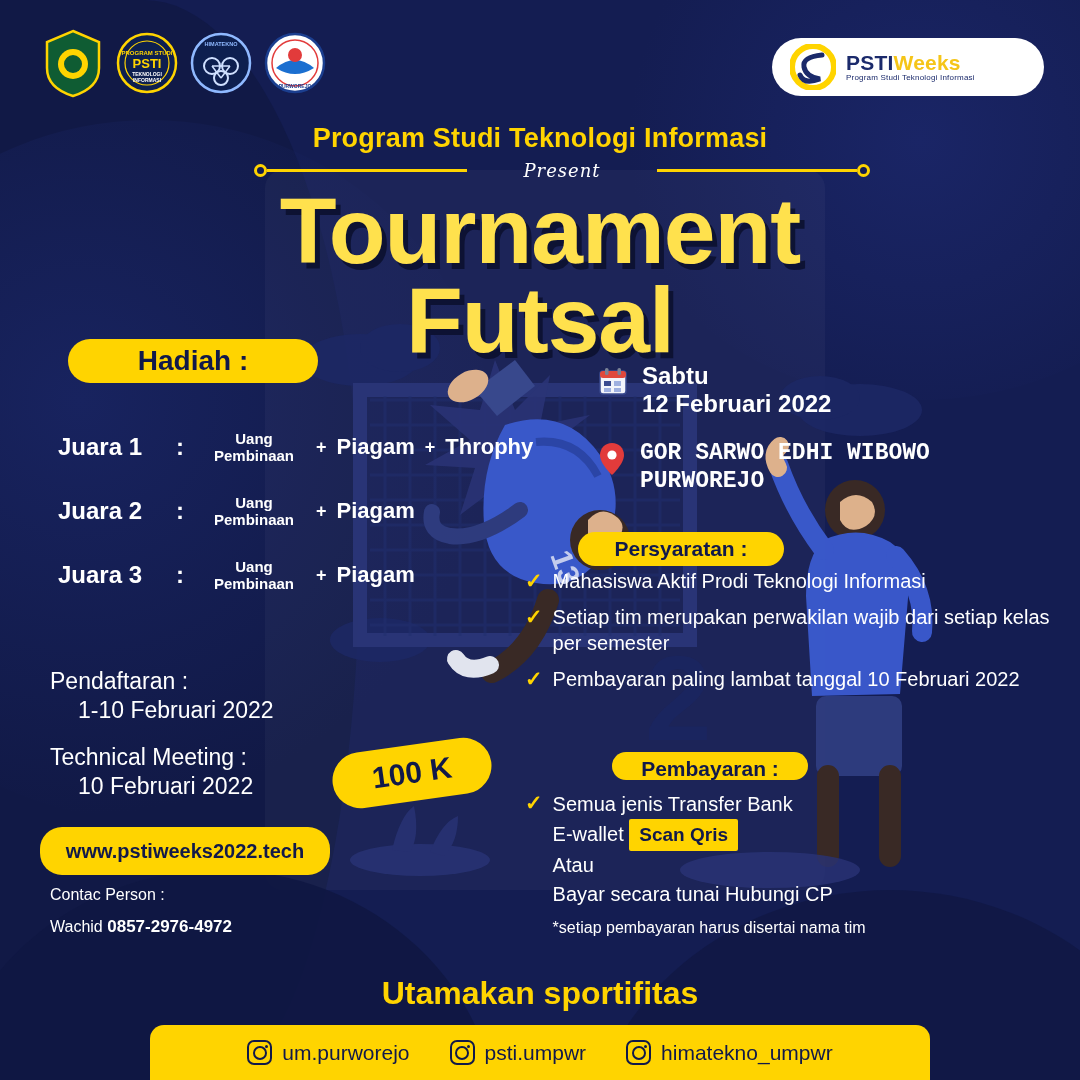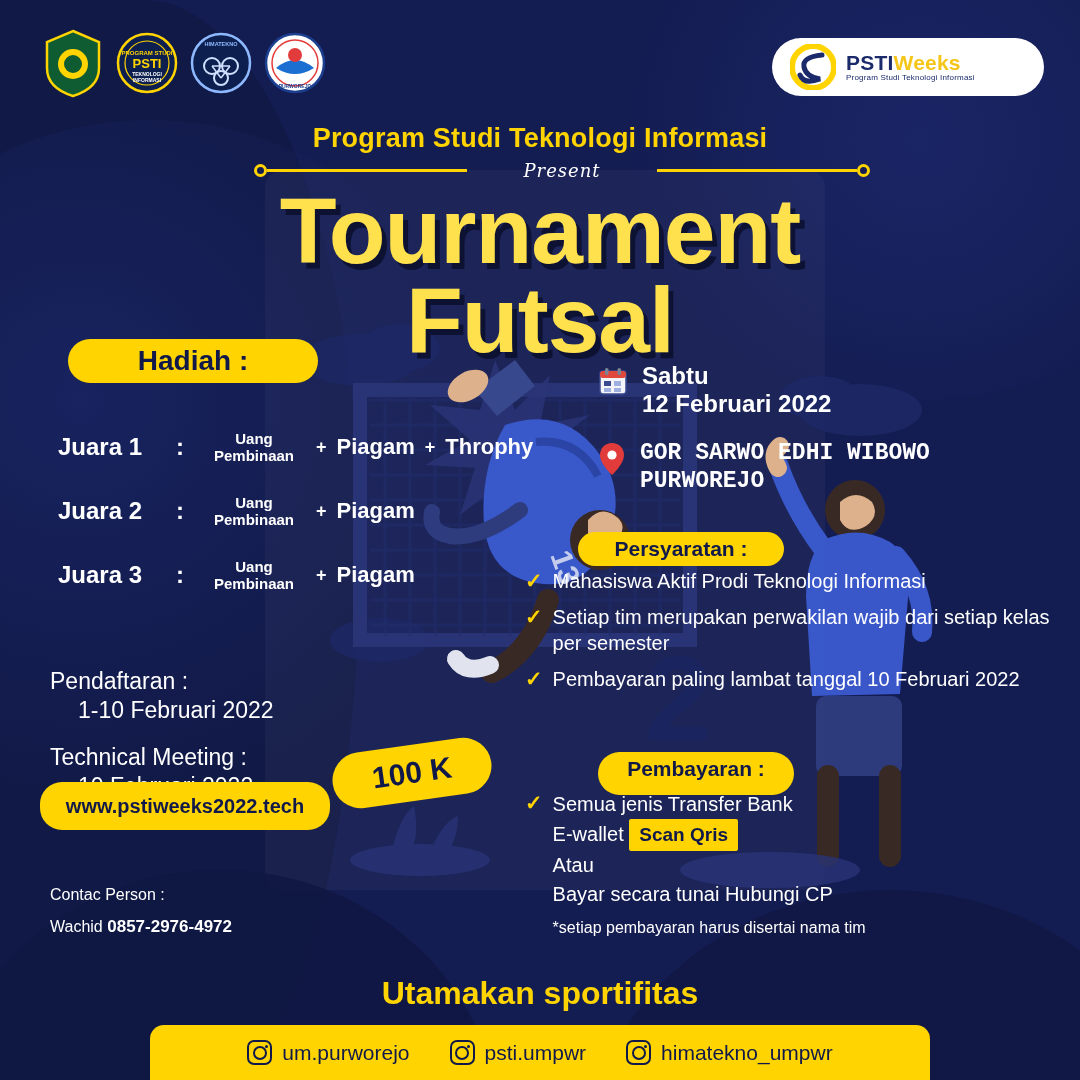--- a/index.html
+++ b/index.html
@@ -122,21 +122,21 @@
   .prize-item { font-size: 22px; font-weight: bold; color: #fff; }
 
   
   .reg-block { position: absolute; left: 50px; top: 668px; width: 330px; }
   .reg-label { font-size: 23px; color: #ffffff; }
   .reg-date { font-size: 23px; color: #ffffff; padding-left: 28px; margin-top: 2px; }
   .tm-label { font-size: 23px; color: #ffffff; margin-top: 20px; }
   .tm-date { font-size: 23px; color: #ffffff; padding-left: 28px; margin-top: 2px; }
 
   .web-pill {
-    position: absolute; left: 40px; top: 782px; width: 290px; height: 48px;
+    position: absolute; left: 40px; top: 827px; width: 290px; height: 48px;
     font-size: 20px; line-height: 48px;
   }
   .cp-label { position: absolute; left: 50px; top: 886px; font-size: 16px; color: #fff; }
   .cp-value { position: absolute; left: 50px; top: 917px; font-size: 16px; color: #fff; }
   .cp-value b { font-size: 17px; }
 
   
   .date-row { position: absolute; left: 598px; top: 362px; display: flex; gap: 14px; align-items: flex-start; }
   .icon-cal { width: 30px; height: 30px; margin-top: 4px; }
   .date-text { line-height: 1.18; }
@@ -150,21 +150,21 @@
   .syarat-pill {
     position: absolute; left: 578px; top: 532px; width: 206px; height: 34px;
     font-size: 21px; line-height: 34px;
   }
   .syarat-list { position: absolute; left: 525px; top: 568px; width: 545px; }
   .sy-item { display: flex; gap: 10px; margin-bottom: 10px; }
   .check { color: #ffd400; font-size: 21px; font-weight: bold; line-height: 1.25; }
   .sy-text { font-size: 20px; color: #fff; line-height: 1.3; }
 
   .bayar-pill {
-    position: absolute; left: 598px; top: 752px; width: 196px; height: 43px;
+    position: absolute; left: 612px; top: 752px; width: 196px; height: 28px;
     font-size: 21px; line-height: 34px;
   }
   .bayar-list { position: absolute; left: 525px; top: 790px; width: 545px; }
   .bayar-line { font-size: 20px; color: #fff; line-height: 1.45; }
   .scan-qris {
     background: #ffd400; color: #11194a; font-weight: bold;
     border-radius: 2px; padding: 2px 10px; font-size: 19px; display: inline-block;
   }
   .note { font-size: 16px; color: #fff; margin-top: 10px; }
 

